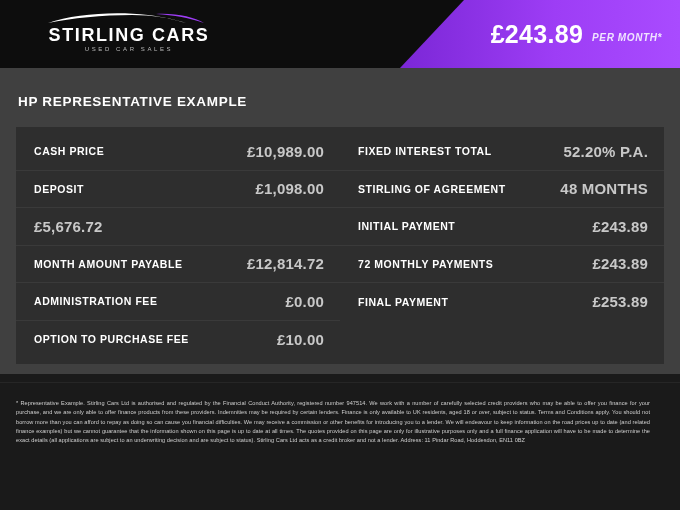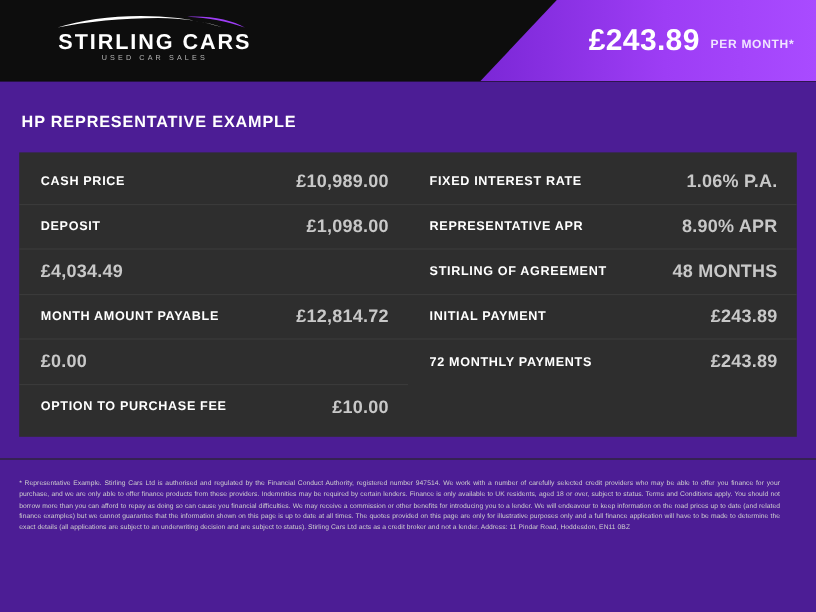--- a/index.html
+++ b/index.html
@@ -4,22 +4,22 @@
 <style>
   * { box-sizing: border-box; margin: 0; padding: 0; }
   html, body {
     width: 680px; height: 510px;
     background: #1a1a1a;
     font-family: "Liberation Sans", sans-serif;
     overflow: hidden;
   }
   .page {
     position: relative;
-    width: 680px; height: 510px;
-    background: #4c1d95;
+    width: 680px; height: 374px;
+    background: #404040;
   }
 
   
   .header {
     position: relative;
     height: 68px;
     background: #0d0d0d;
     overflow: hidden;
   }
   .brand {
@@ -70,20 +70,21 @@
     font-weight: bold;
     letter-spacing: 0.3px;
   }
   .price-per {
     color: #f0e4ff;
     font-size: 10px;
     font-weight: bold;
     letter-spacing: 0.6px;
     margin-left: 9px;
     margin-top: 7px;
+    font-style: italic;
   }
 
   
   .title {
     color: #ffffff;
     font-size: 13.5px;
     font-weight: bold;
     letter-spacing: 0.7px;
     padding: 26px 16px 0 18px;
   }
@@ -168,56 +169,57 @@
     <div class="panel">
       <div class="row">
         <span class="k">CASH PRICE</span>
         <span class="v">£10,989.00</span>
       </div>
       <div class="row">
         <span class="k">DEPOSIT</span>
         <span class="v">£1,098.00</span>
       </div>
       <div class="row">
-        <span class="v">£4,034.49</span>
+        <span class="v">£5,676.72</span>
       </div>
       <div class="row">
         <span class="k">MONTH AMOUNT PAYABLE</span>
         <span class="v">£12,814.72</span>
       </div>
       <div class="row">
+        <span class="k">ADMINISTRATION FEE</span>
         <span class="v">£0.00</span>
       </div>
       <div class="row">
         <span class="k">OPTION TO PURCHASE FEE</span>
         <span class="v">£10.00</span>
       </div>
     </div>
 
     <div class="panel">
       <div class="row">
-        <span class="k">FIXED INTEREST RATE</span>
-        <span class="v">1.06% P.A.</span>
-      </div>
-      <div class="row">
-        <span class="k">REPRESENTATIVE APR</span>
-        <span class="v">8.90% APR</span>
+        <span class="k">FIXED INTEREST TOTAL</span>
+        <span class="v">52.20% P.A.</span>
       </div>
       <div class="row">
         <span class="k">STIRLING OF AGREEMENT</span>
         <span class="v">48 MONTHS</span>
       </div>
       <div class="row">
         <span class="k">INITIAL PAYMENT</span>
         <span class="v">£243.89</span>
       </div>
       <div class="row">
         <span class="k">72 MONTHLY PAYMENTS</span>
         <span class="v">£243.89</span>
       </div>
+      <div class="row">
+        <span class="k">FINAL PAYMENT</span>
+        <span class="v">£253.89</span>
+      </div>
     </div>
   </div>
 
   <div class="divider"></div>
 
   <div class="footnote">* Representative Example. Stirling Cars Ltd is authorised and regulated by the Financial Conduct Authority, registered number 947514. We work with a number of carefully selected credit providers who may be able to offer you finance for your purchase, and we are only able to offer finance products from these providers. Indemnities may be required by certain lenders. Finance is only available to UK residents, aged 18 or over, subject to status. Terms and Conditions apply. You should not borrow more than you can afford to repay as doing so can cause you financial difficulties. We may receive a commission or other benefits for introducing you to a lender. We will endeavour to keep information on the road prices up to date (and related finance examples) but we cannot guarantee that the information shown on this page is up to date at all times. The quotes provided on this page are only for illustrative purposes only and a full finance application will have to be made to determine the exact details (all applications are subject to an underwriting decision and are subject to status). Stirling Cars Ltd acts as a credit broker and not a lender. Address: 11 Pindar Road, Hoddesdon, EN11 0BZ</div>
 
 </div>
 
 </body></html>

